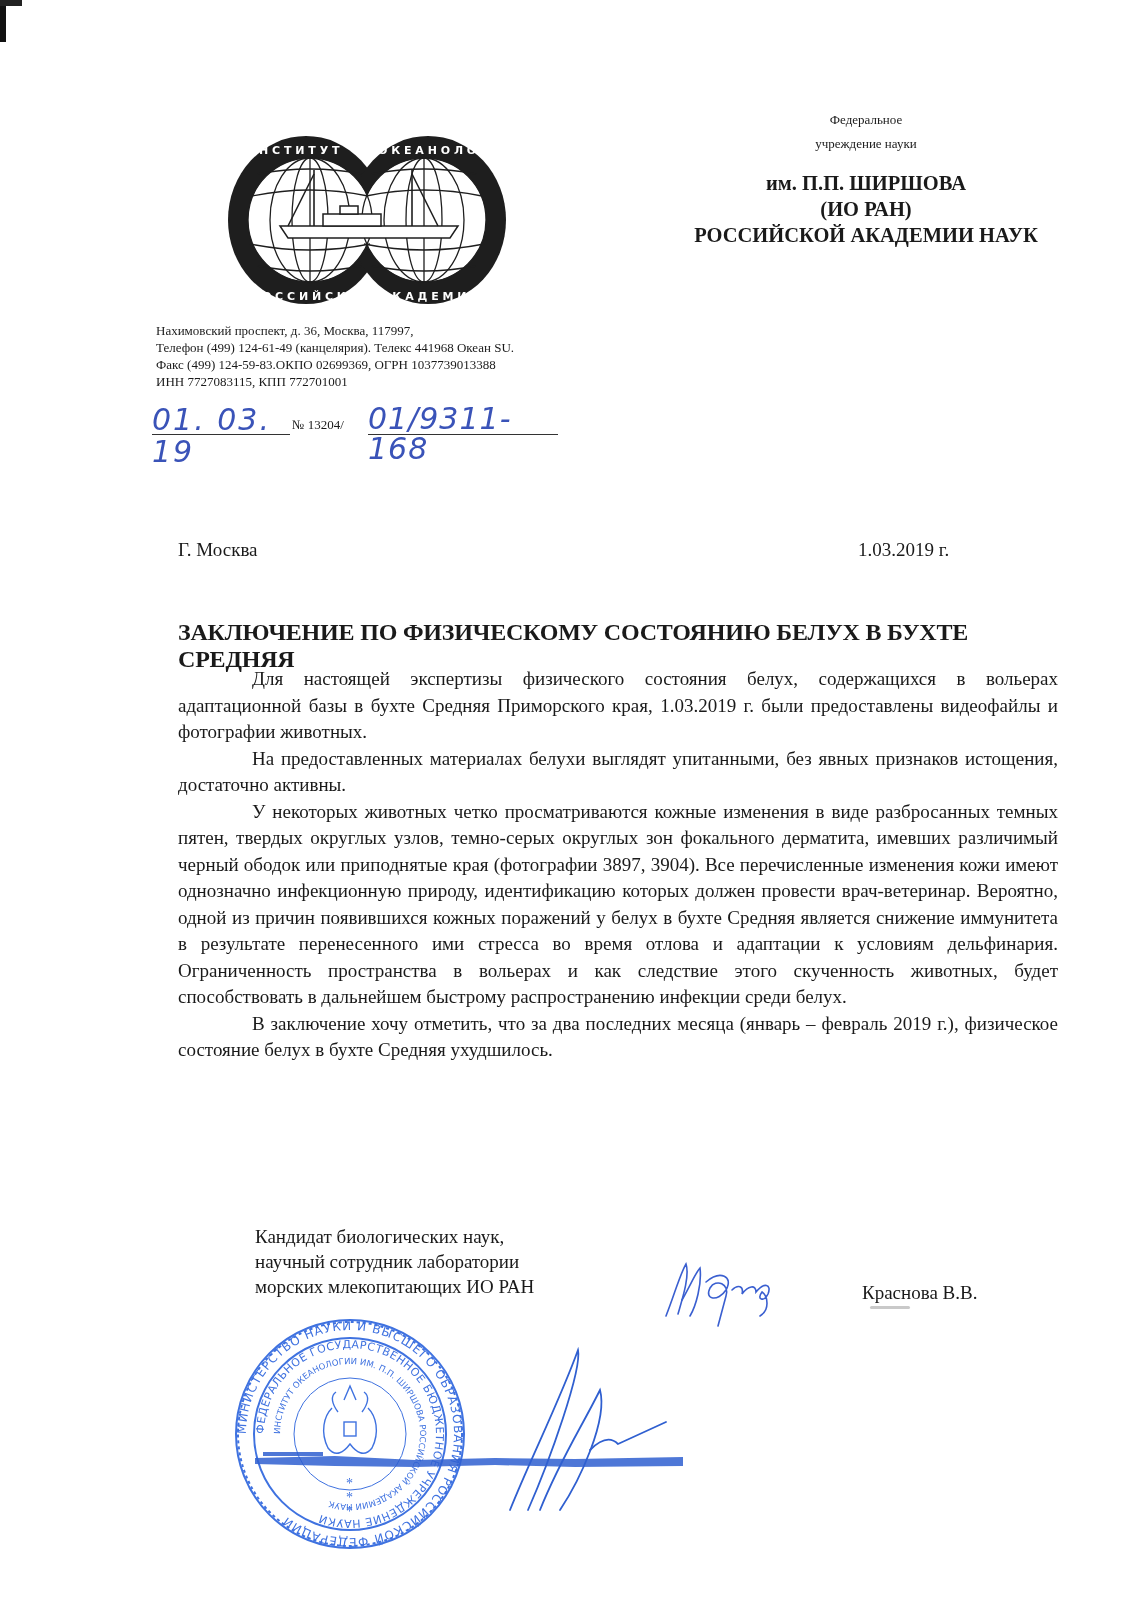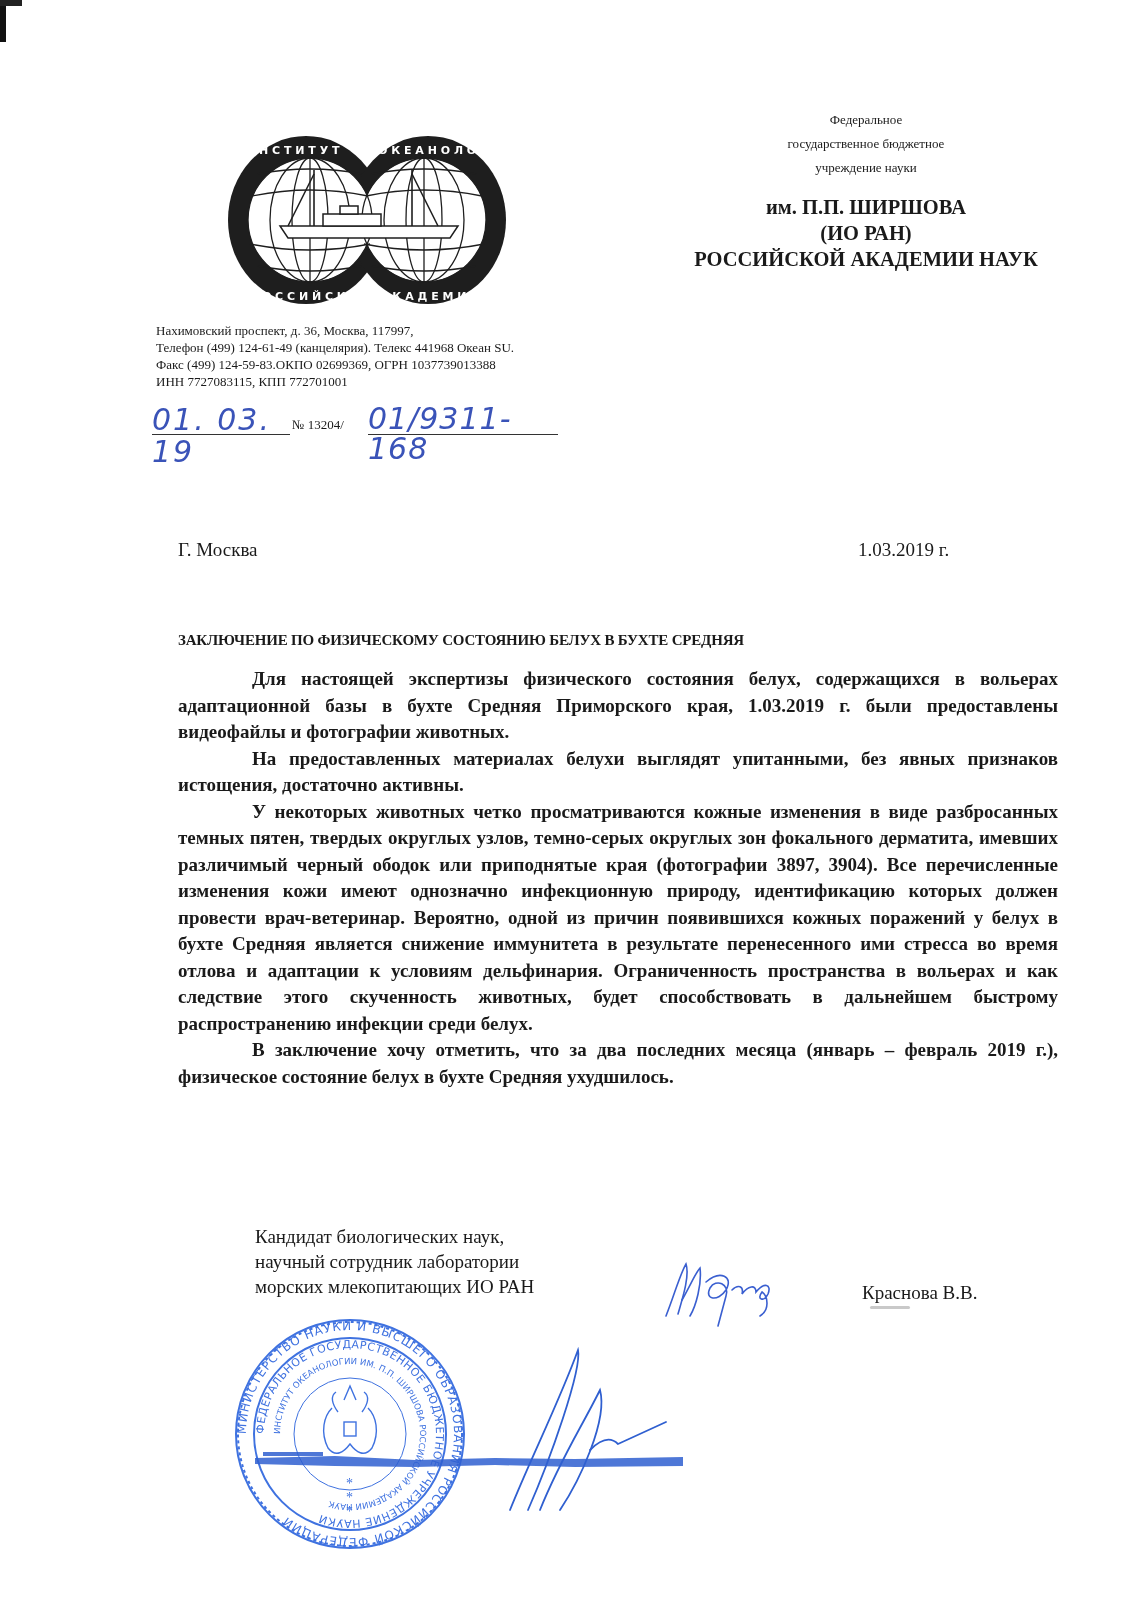--- a/index.html
+++ b/index.html
@@ -22,24 +22,24 @@
   .regline { position: absolute; left: 150px; top: 404px; width: 420px; height: 40px; }
   .reg-date { position: absolute; left: 2px; top: 0; width: 138px; border-bottom: 1px solid #333; height: 30px;
     color: #3a53b8; font-style: italic; font-size: 30px; font-family: "DejaVu Sans", sans-serif; letter-spacing: 2px; line-height: 32px; font-weight: 300; }
   .reg-no { position: absolute; left: 142px; top: 13px; font-size: 13px; }
   .reg-num { position: absolute; left: 218px; top: 0; width: 190px; border-bottom: 1px solid #333; height: 30px;
     color: #3a53b8; font-style: italic; font-size: 30px; font-family: "DejaVu Sans", sans-serif; letter-spacing: 1px; line-height: 30px; font-weight: 300; }
 
   .city { position: absolute; left: 178px; top: 539px; font-size: 19px; }
   .date { position: absolute; left: 858px; top: 539px; font-size: 19px; }
 
-  .title { position: absolute; left: 178px; top: 632px; width: 900px; font-size: 15px; font-weight: bold; letter-spacing: -0.2px; }
+  .title { position: absolute; left: 178px; top: 619px; width: 900px; font-size: 24px; font-weight: bold; letter-spacing: -0.2px; }
 
   .body-text { position: absolute; left: 178px; top: 666px; width: 880px; font-size: 19px; line-height: 26.5px; text-align: justify; }
-  .body-text p { margin: 0; text-indent: 74px; font-weight: bold; }
+  .body-text p { margin: 0; text-indent: 74px; }
 
   .sign-block { position: absolute; left: 255px; top: 1224px; font-size: 19px; line-height: 25px; }
   .signer { position: absolute; left: 862px; top: 1282px; font-size: 19px; }
   .sig1 { position: absolute; left: 660px; top: 1256px; width: 130px; height: 72px; }
   .smudge { position: absolute; left: 870px; top: 1306px; width: 40px; height: 3px; background: #c9c9c9; border-radius: 2px; }
 
   .stamp { position: absolute; left: 232px; top: 1316px; width: 236px; height: 236px; }
   .sig2 { position: absolute; left: 470px; top: 1340px; width: 220px; height: 190px; }
   .scribble { position: absolute; left: 255px; top: 1452px; width: 430px; height: 18px; }
 </style>
@@ -90,21 +90,20 @@
   <g font-family="DejaVu Sans, sans-serif" font-size="11" font-weight="bold" fill="#ffffff">
     <text x="18" y="20">И Н С Т И Т У Т</text>
     <text x="150" y="20">О К Е А Н О Л О Г И И</text>
     <text x="22" y="166">Р О С С И Й С К О Й</text>
     <text x="152" y="166">А К А Д Е М И И  Н А У К</text>
   </g>
 </svg>
 
 <div class="org-block">
   <div class="org-line">Федеральное</div>
-  <div class="org-line">государственное бюджетное</div>
   <div class="org-line">учреждение науки</div>
   <div class="org-name">
     <div>им. П.П. ШИРШОВА</div>
     <div>(ИО РАН)</div>
     <div>РОССИЙСКОЙ АКАДЕМИИ НАУК</div>
   </div>
 </div>
 
 <div class="address">
   <div>Нахимовский проспект, д. 36, Москва, 117997,</div>

